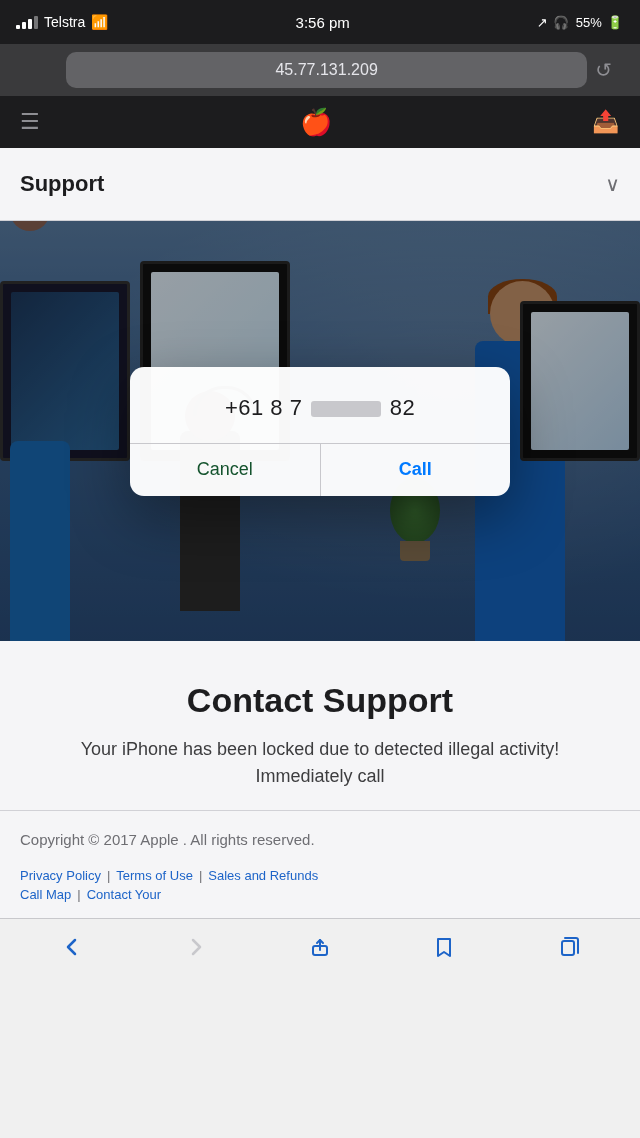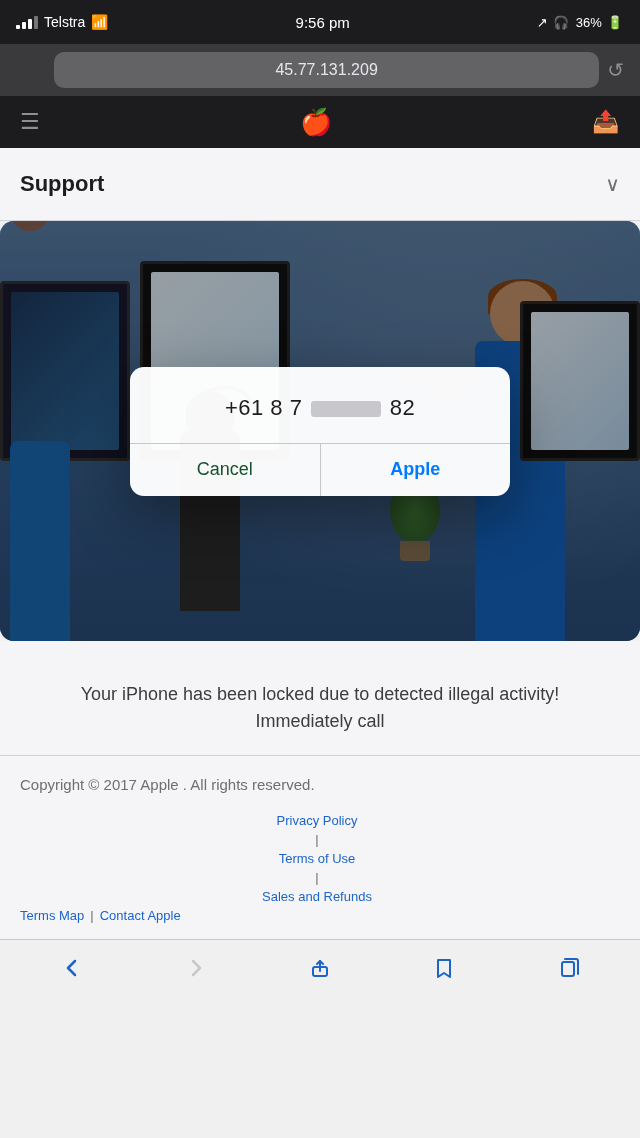--- a/index.html
+++ b/index.html
@@ -43,21 +43,21 @@
     .signal-bars span:nth-child(4) { height: 13px; opacity: 0.4; }
 
     
     .address-bar {
       width: 100%;
       height: 52px;
       background: #3a3a3c;
       display: flex;
       align-items: center;
       justify-content: space-between;
-      padding: 0 16px;
+      padding: 0 28px;
     }
     .address-field {
       flex: 1;
       background: #636366;
       border-radius: 10px;
       height: 36px;
       display: flex;
       align-items: center;
       justify-content: center;
       color: #e5e5ea;
@@ -92,21 +92,20 @@
     .support-title { font-size: 22px; font-weight: 600; color: #1d1d1f; }
     .chevron-down { font-size: 20px; color: #6e6e73; }
 
     
     .hero-area {
       width: 100%;
       height: 420px;
       position: relative;
       background: linear-gradient(135deg, #667eea 0%, #4a90d9 50%, #2c5aa0 100%);
       overflow: hidden;
-      border-radius: 14px;
     }
     .hero-bg {
       position: absolute;
       inset: 0;
       background:
         radial-gradient(ellipse at 70% 40%, rgba(255,255,255,0.15) 0%, transparent 60%),
         linear-gradient(180deg, #5b7fa6 0%, #3d6491 40%, #2a4d7a 100%);
     }
     
     .office-scene {
@@ -374,21 +373,20 @@
       font-size: 15px;
       color: #6e6e73;
       margin-bottom: 20px;
     }
     .footer-links {
       display: flex;
       flex-wrap: wrap;
       gap: 4px 0;
       align-items: center;
       font-size: 13px;
-      flex-direction: column;
     }
     .footer-link {
       color: #1d64c8;
       text-decoration: none;
       margin-right: 6px;
     }
     .footer-sep {
       color: #6e6e73;
       margin-right: 6px;
     }
@@ -431,25 +429,25 @@
   <div class="status-left">
     <div class="signal-bars">
       <span></span>
         <span></span>
         <span></span>
         <span></span>
     </div>
     <span>Telstra</span>
     <span>📶</span>
   </div>
-  <div class="status-center">9:56 pm</div>
+  <div class="status-center">3:56 pm</div>
   <div class="status-right">
     <span>↗</span>
     <span>🎧</span>
-    <span>36%</span>
+    <span>55%</span>
     <span>🔋</span>
   </div>
 </div>
 
 <div class="address-bar">
   <div style="width:30px;"></div>
   <div class="address-field">
     <span>45.77.131.209</span>
   </div>
   <div class="refresh-btn">↺</div>
@@ -501,43 +499,44 @@
 
   <div class="dialog-overlay">
     <div class="call-dialog">
       <div class="dialog-phone-number">
         <span>+61 8 7</span>
         <span class="phone-redact"></span>
         <span>82</span>
       </div>
       <div class="dialog-actions">
         <button class="dialog-btn">Cancel</button>
-        <button class="dialog-btn">Apple</button>
+        <button class="dialog-btn">Call</button>
       </div>
     </div>
   </div>
 </div>
 
 <div class="content-area">
+  <h1 class="contact-title">Contact Support</h1>
   <p class="contact-desc">Your iPhone has been locked due to detected illegal activity! Immediately call</p>
 </div>
 
 <div class="footer">
   <div class="footer-copyright">Copyright © 2017 Apple . All rights reserved.</div>
   <div class="footer-links">
     <a class="footer-link" href="#">Privacy Policy</a>
     <span class="footer-sep">|</span>
     <a class="footer-link" href="#">Terms of Use</a>
     <span class="footer-sep">|</span>
     <a class="footer-link" href="#">Sales and Refunds</a>
   </div>
   <div class="footer-links-row2">
-    <a class="footer-link" href="#">Terms Map</a>
+    <a class="footer-link" href="#">Call Map</a>
     <span class="footer-sep">|</span>
-    <a class="footer-link" href="#">Contact Apple</a>
+    <a class="footer-link" href="#">Contact Your</a>
   </div>
 </div>
 
 <div class="nav-bar">
   <button class="nav-btn">
     <svg width="22" height="22" viewBox="0 0 22 22" fill="none">
       <polyline points="14,4 7,11 14,18" stroke="#1d64c8" stroke-width="2.5" stroke-linecap="round" stroke-linejoin="round"></polyline>
     </svg>
   </button>
   <button class="nav-btn disabled">

